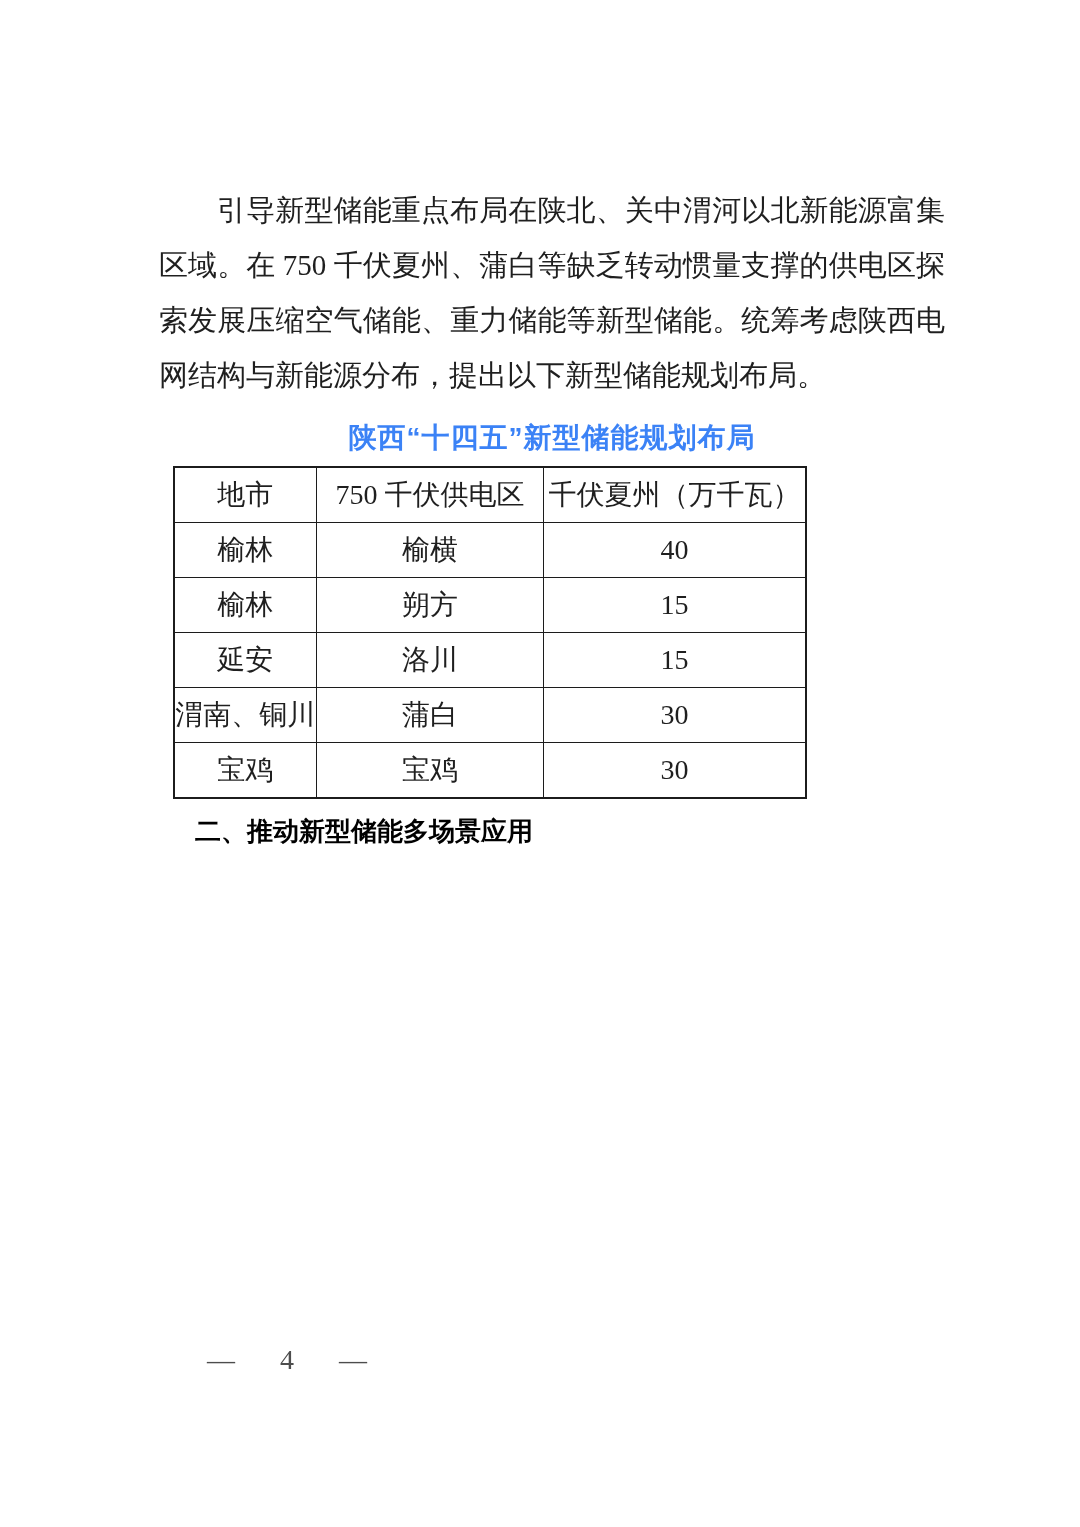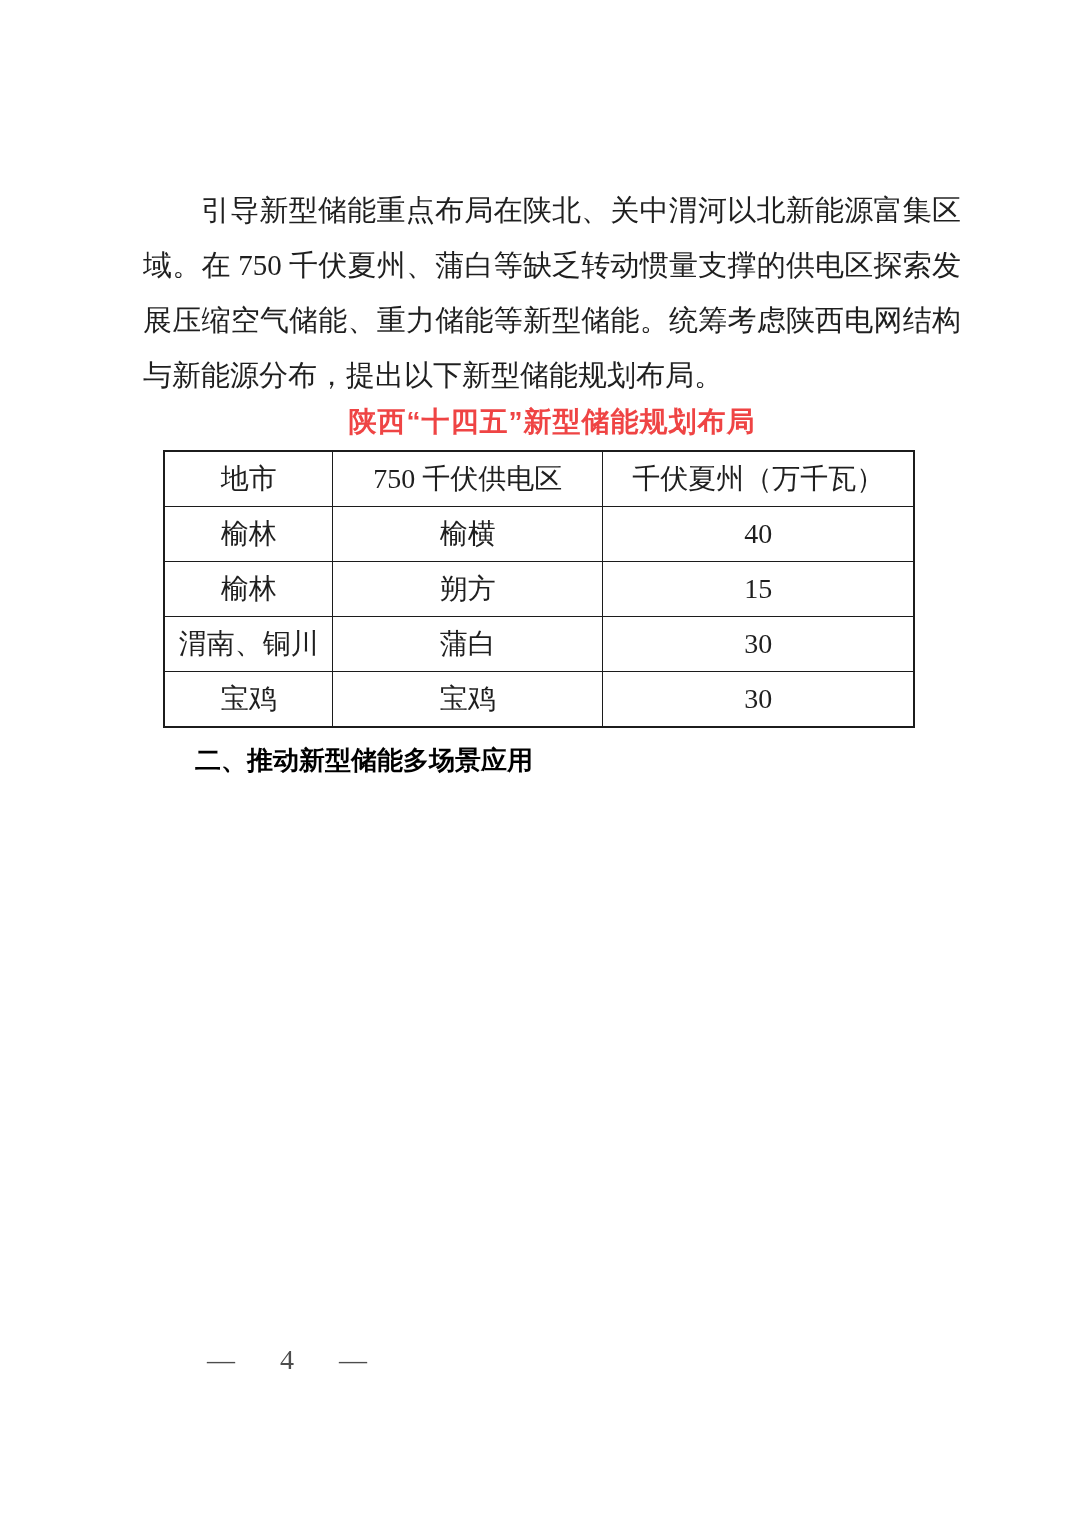--- a/index.html
+++ b/index.html
@@ -15,44 +15,44 @@
     color: #1f1f1f;
     overflow: hidden;
   }
   .page {
     position: absolute;
     left: 143px;
     top: 0;
     width: 818px;
   }
   .body-text {
-    margin: 0;
+    margin: 16px;
     font-size: 29px;
     line-height: 55px;
     text-align: justify;
     text-justify: inter-ideograph;
     text-indent: 2em;
     color: #1f1f1f;
   }
   .para-intro {
     margin-top: 183px;
   }
   .table-title {
     text-align: center;
     font-family: "Liberation Sans", "DejaVu Sans", sans-serif;
     font-weight: 700;
     font-size: 28px;
-    color: #ef4444;
+    color: #3b82f6;
     letter-spacing: 1px;
   }
   table.plan-table {
     border-collapse: collapse;
     table-layout: fixed;
-    width: 752px;
-    margin-left: 20px;
+    width: 634px;
+    margin-left: 30px;
     margin-top: 9px;
     border: 2px solid #1c1c1c;
   }
   table.plan-table th,
   table.plan-table td {
     border: 1.5px solid #1c1c1c;
     height: 54px;
     text-align: center;
     vertical-align: middle;
     font-size: 28px;
@@ -120,20 +120,25 @@
         <td>榆林</td>
         <td>榆横</td>
         <td>40</td>
       </tr>
       <tr>
         <td>榆林</td>
         <td>朔方</td>
         <td>15</td>
       </tr>
       <tr>
+        <td>延安</td>
+        <td>洛川</td>
+        <td>15</td>
+      </tr>
+      <tr>
         <td>渭南、铜川</td>
         <td>蒲白</td>
         <td>30</td>
       </tr>
       <tr>
         <td>宝鸡</td>
         <td>宝鸡</td>
         <td>30</td>
       </tr>
     </tbody>

